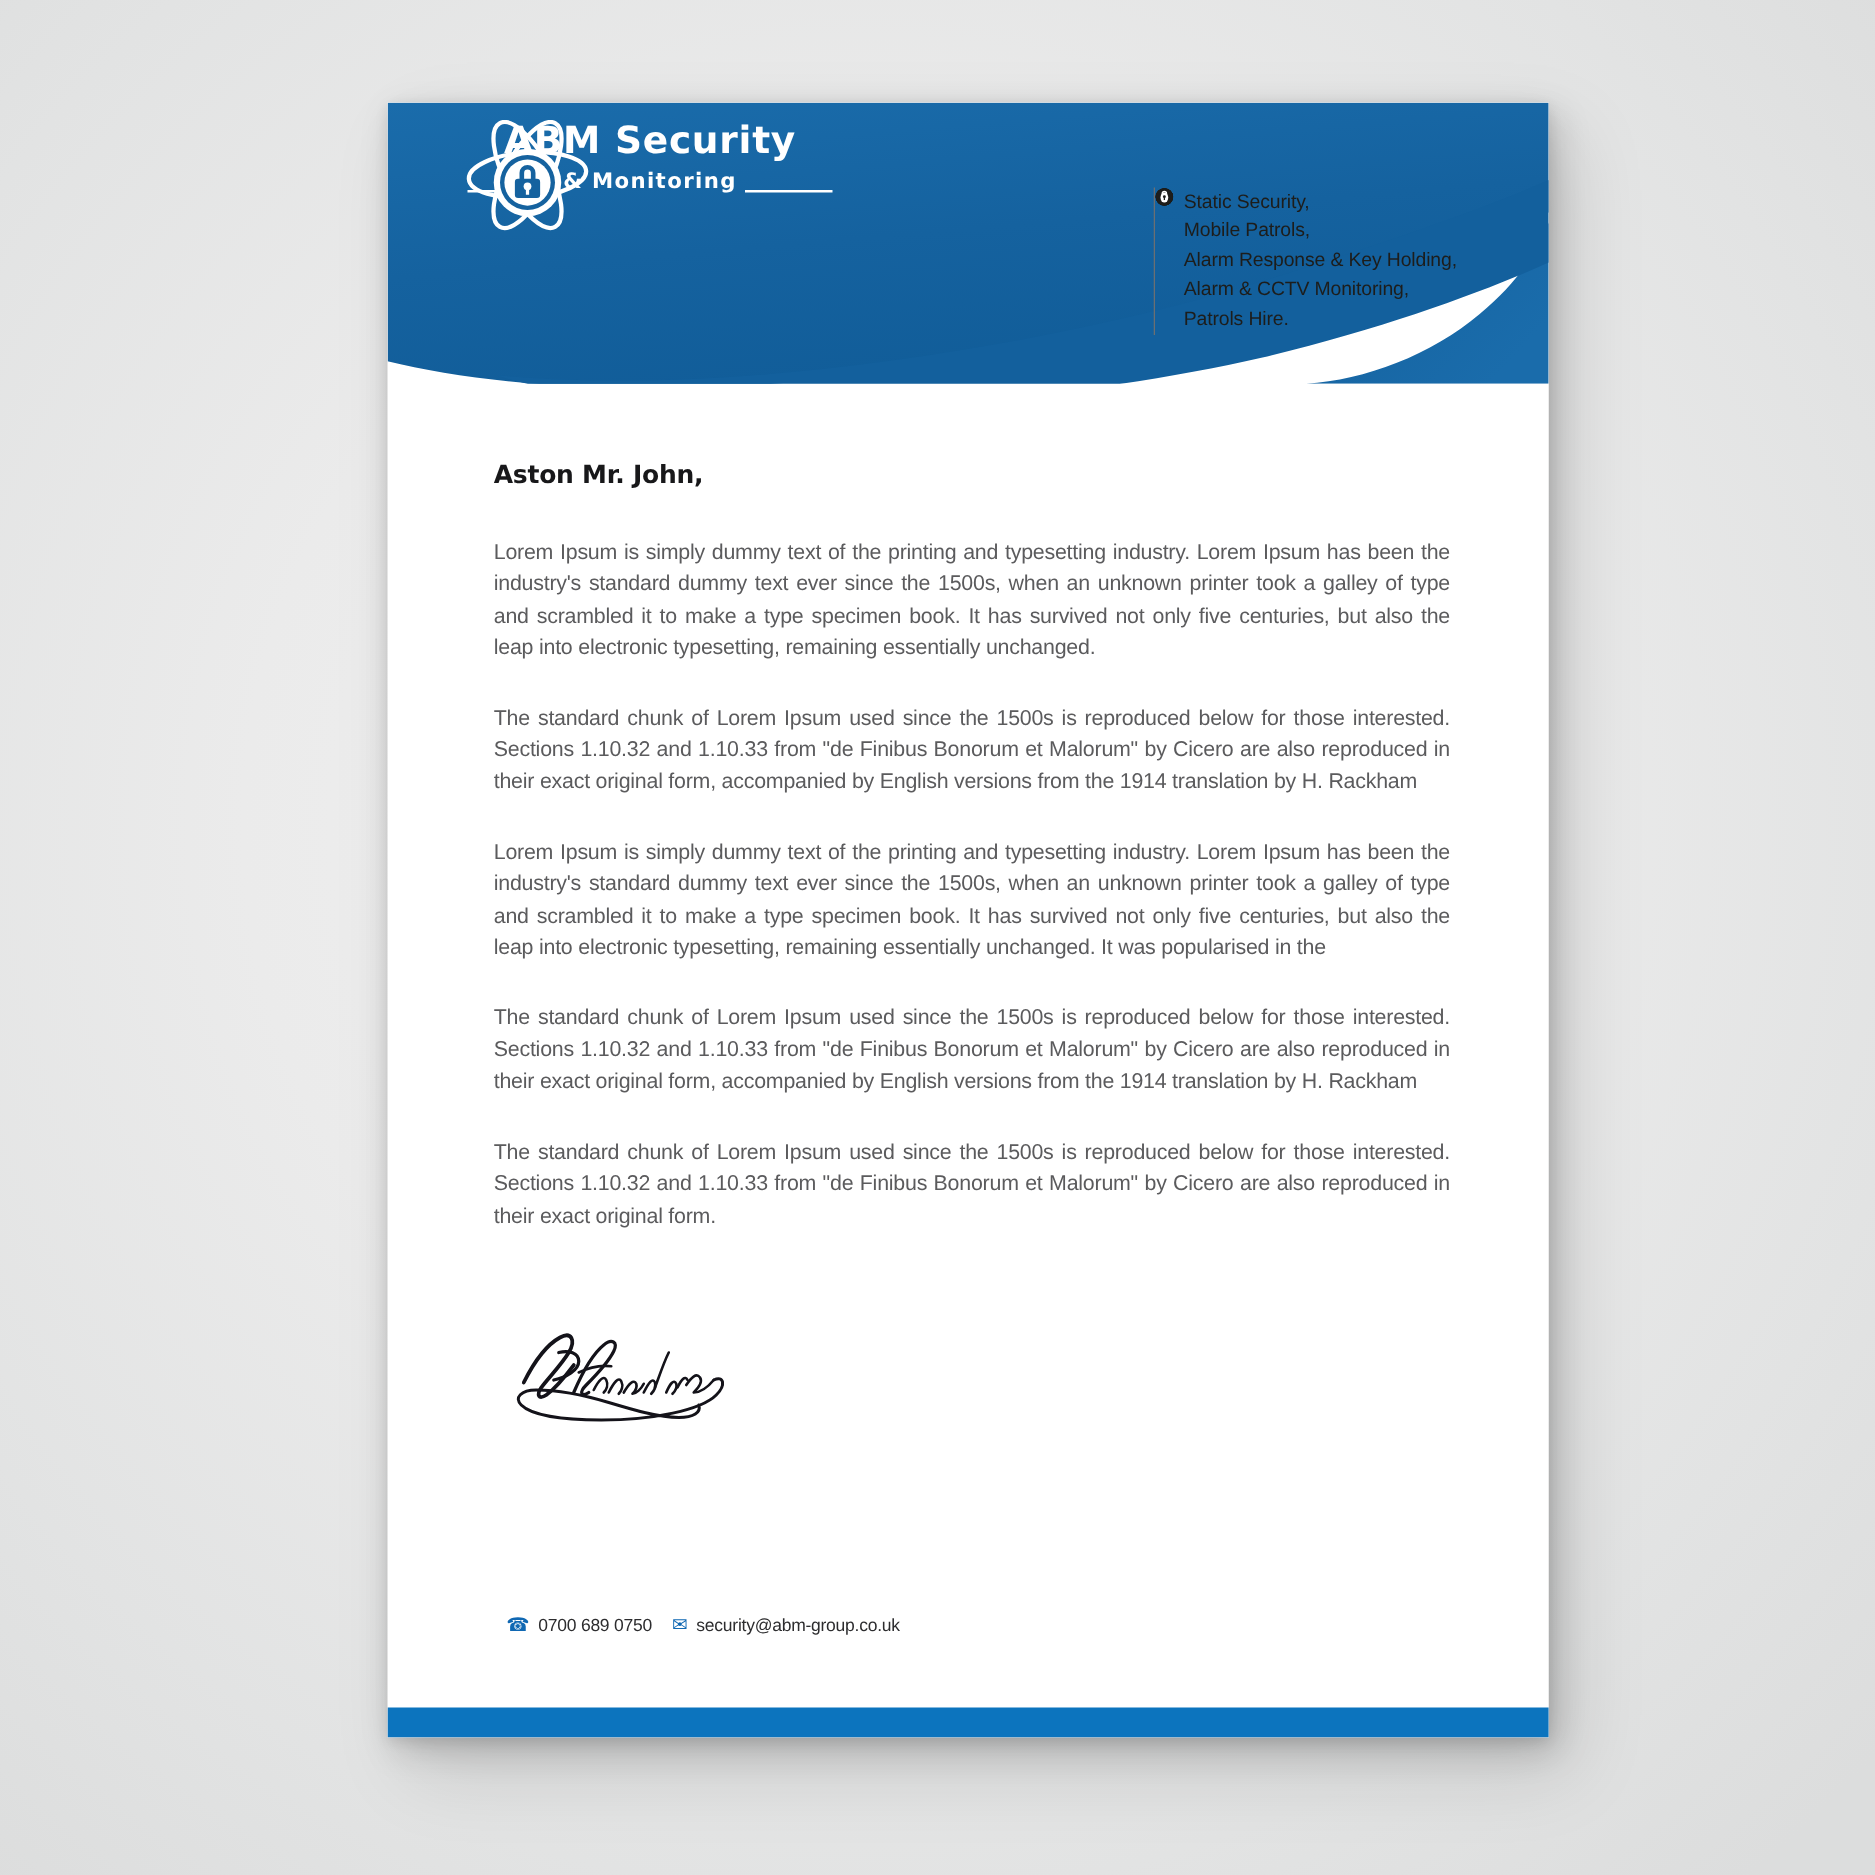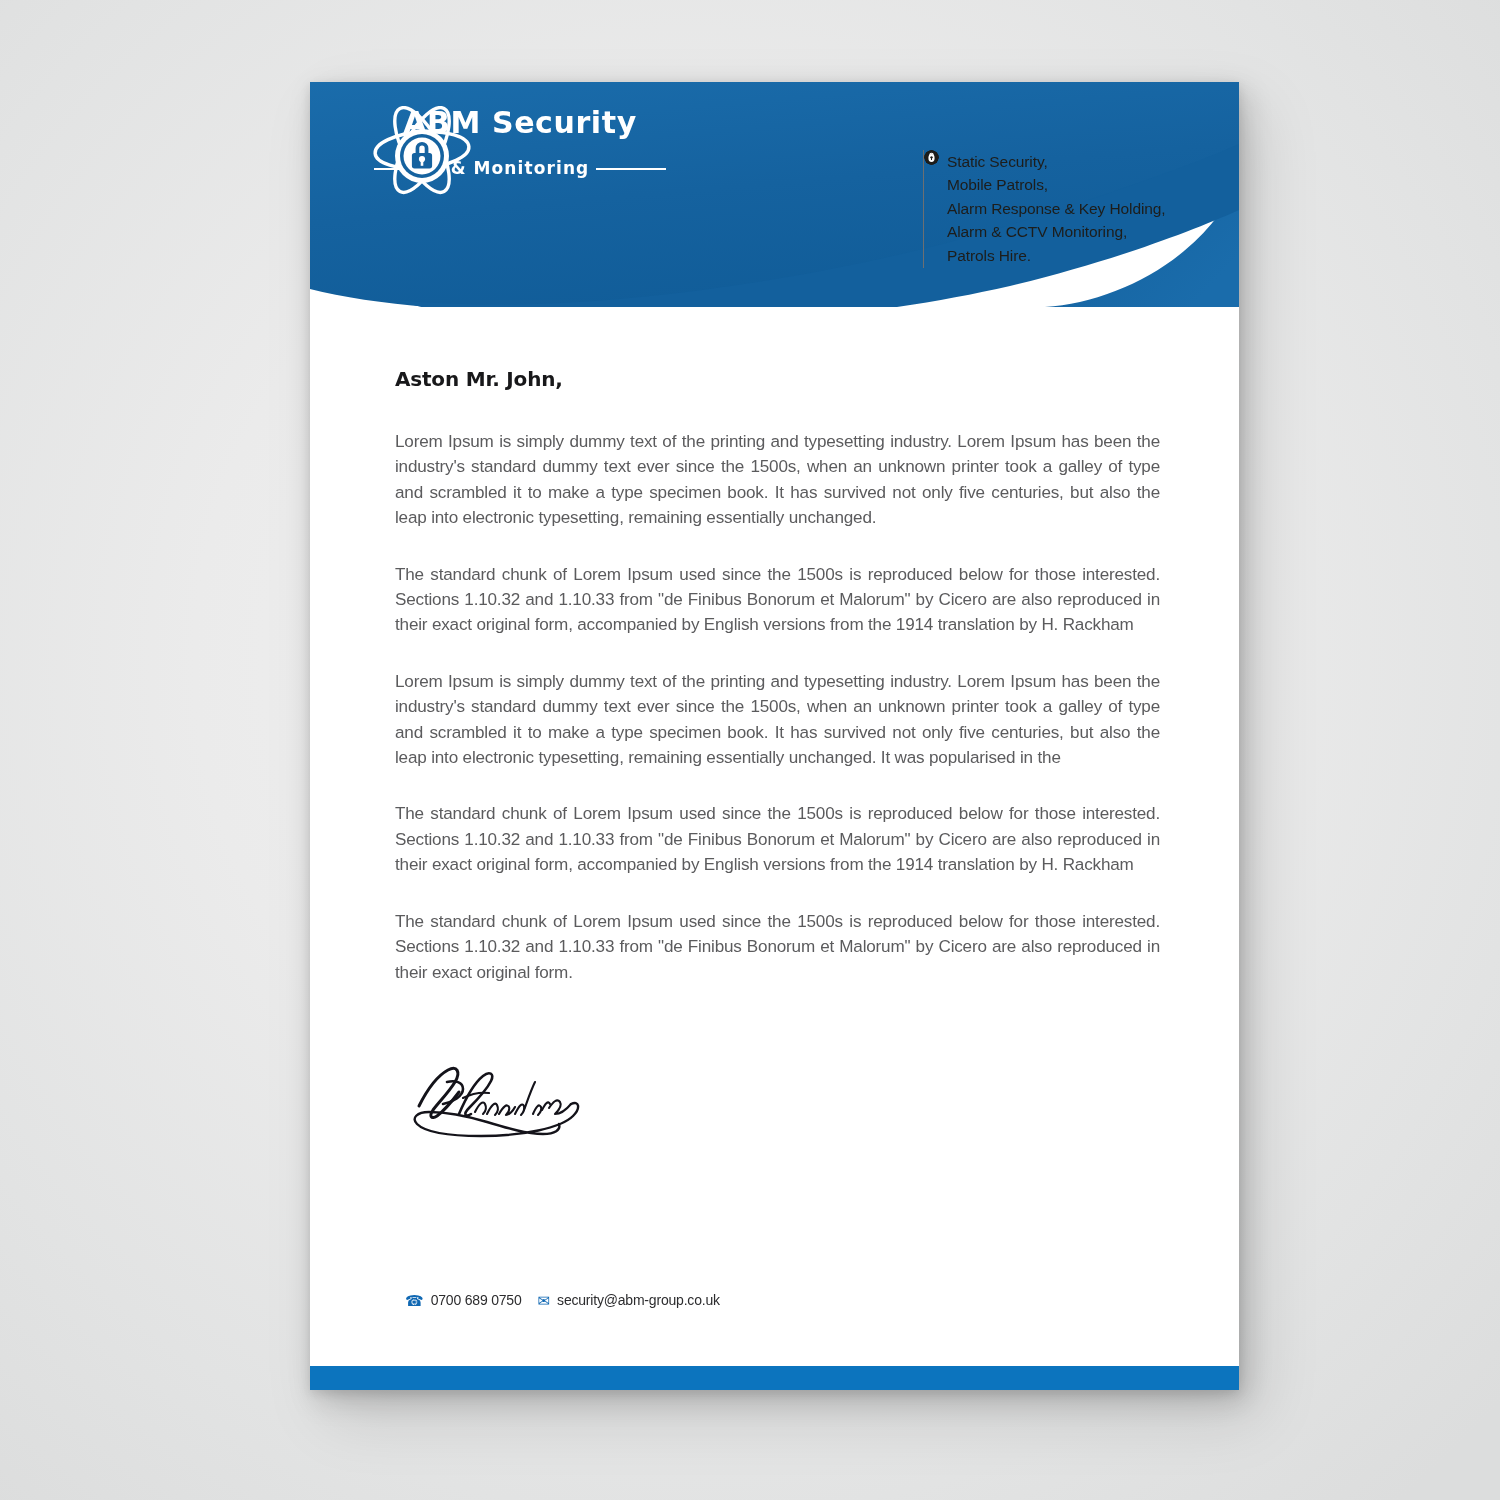--- a/index.html
+++ b/index.html
@@ -48,21 +48,21 @@
   #header svg {
     display: block;
     position: absolute;
     left: 0;
     top: 0;
   }
 
   #logo-block {
     position: absolute;
     left: 60px;
-    top: 24px;
+    top: 14px;
     width: 300px;
     height: 150px;
     text-align: center;
     z-index: 4;
   }
   #logo-mark {
     width: 104px;
     height: 92px;
     margin: 0 auto;
     display: block;
@@ -72,24 +72,24 @@
     font-family: "DejaVu Sans", sans-serif;
     font-weight: bold;
     font-size: 30px;
     letter-spacing: 0.6px;
     line-height: 1;
     margin-top: 2px;
     white-space: nowrap;
   }
   .logo-subwrap {
     display: flex;
-    align-items: center;
+    align-items: flex-end;
     justify-content: center;
     gap: 7px;
-    margin-top: 22px;
+    margin-top: 9px;
     padding: 0 4px;
   }
   .logo-rule {
     height: 2px;
     background: #ffffff;
     flex: 1 1 auto;
     min-width: 20px;
   }
   .logo-sub {
     color: #ffffff;

